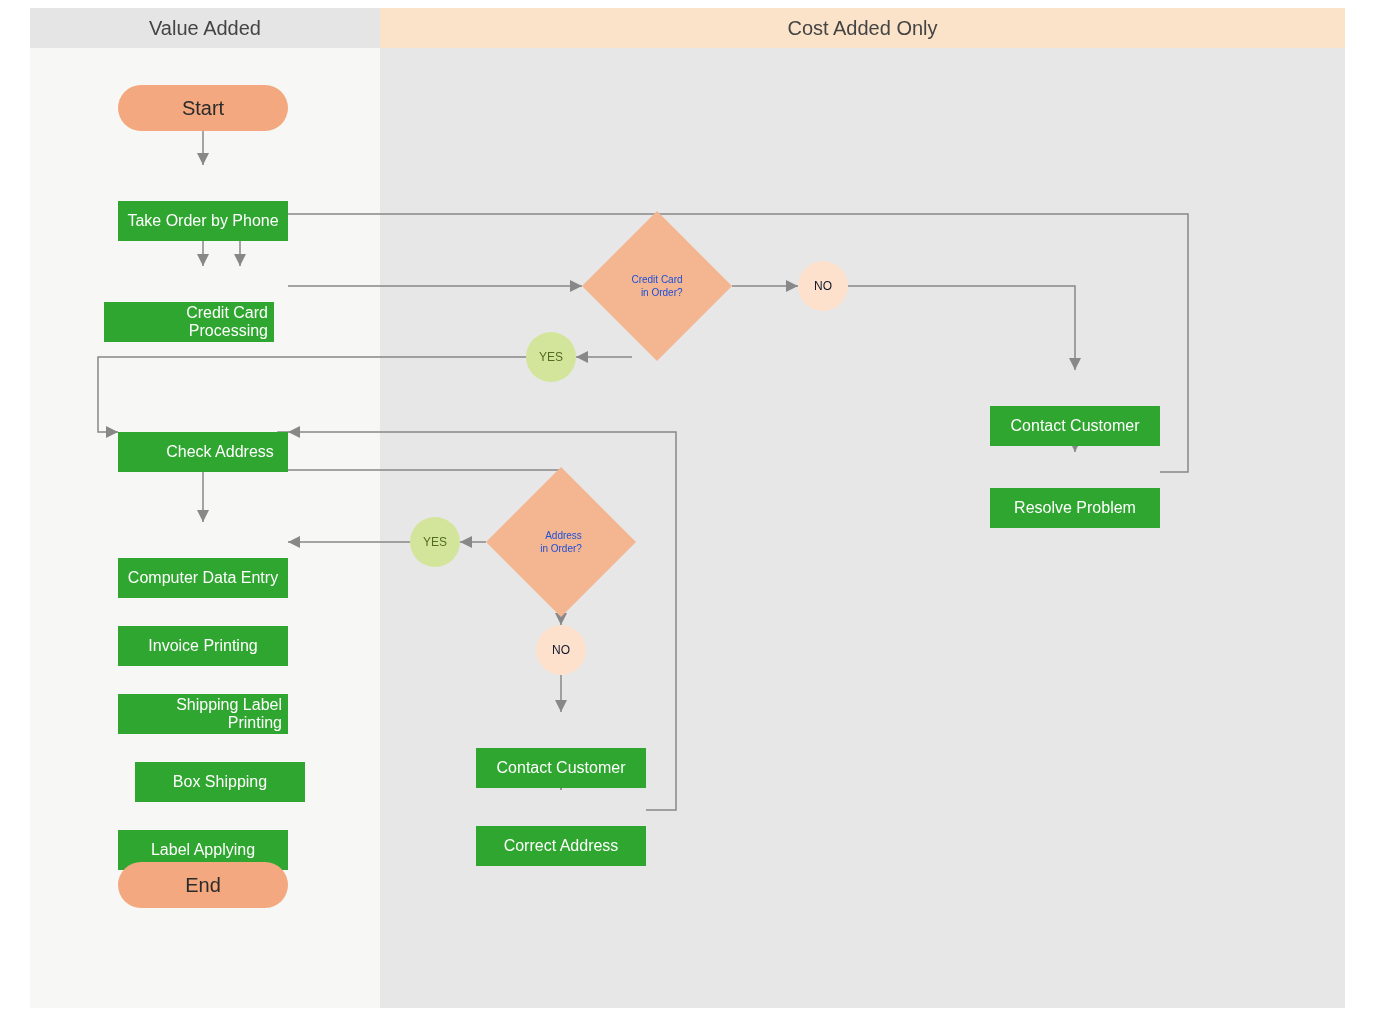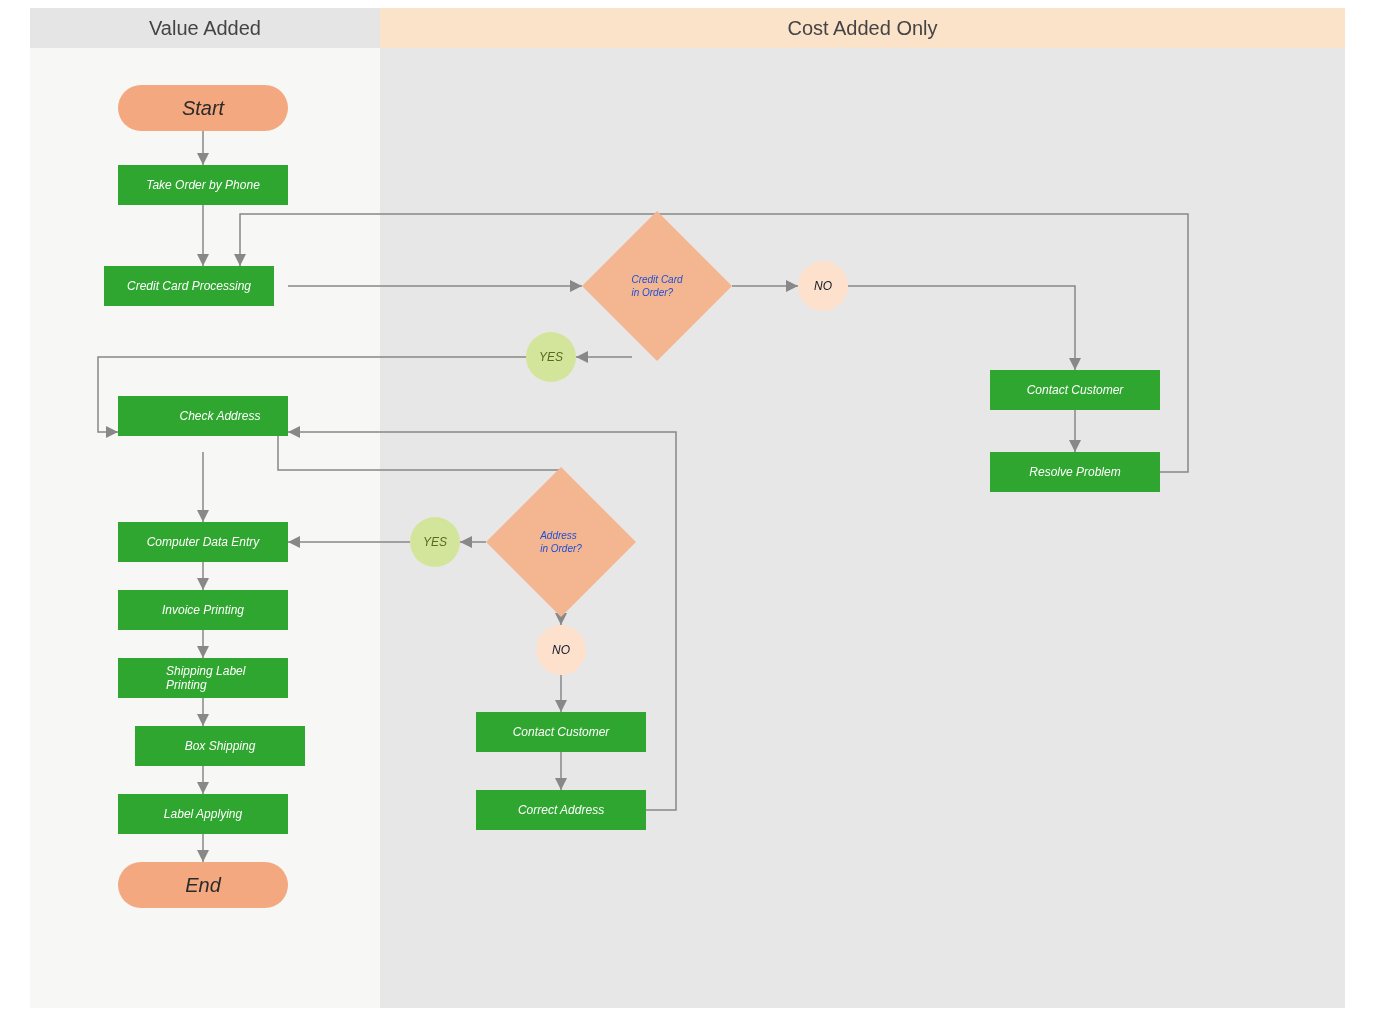--- a/index.html
+++ b/index.html
@@ -4,22 +4,22 @@
 <style>
   * { box-sizing: border-box; margin: 0; padding: 0; }
   body { font-family: "Segoe UI", Arial, sans-serif; background: #fff; }
   .canvas { position: relative; width: 1375px; height: 1032px; margin: 0 auto; }
   .hdr { position: absolute; top: 8px; height: 40px; display:flex; align-items:center; justify-content:center; font-size: 20px; color:#444; }
   .hdr-left { left: 30px; width: 350px; background:#e5e5e5; }
   .hdr-right { left: 380px; width: 965px; background:#fbe3c9; }
   .lane { position:absolute; top:48px; height:960px; }
   .lane-left { left:30px; width:350px; background:#f7f7f5; }
   .lane-right { left:380px; width:965px; background:#e7e7e7; }
-  .node { position:absolute; display:flex; align-items:center; justify-content:center; text-align:left;font-style:italic; }
-  .process { background:#2fa62f; color:#fff; font-size:12px; width:170px; height:40px; padding:0 6px; }
+  .node { position:absolute; display:flex; align-items:center; justify-content:center; text-align:right; }
+  .process { background:#2fa62f; color:#fff; font-size:16px; width:170px; height:40px; padding:0 6px;margin-top:36px; }
   .terminal { background:#f3a87f; color:#2b2b2b; font-size:20px; border-radius:999px; width:170px; height:46px; }
   .diamond { width:150px; height:110px; }
   .diamond .rot { position:absolute; left:50%; top:50%; width:106px; height:106px; background:#f3b691; transform:translate(-50%,-50%) rotate(45deg); }
   .diamond .lbl { position:relative; font-size:10px; color:#1d4ed8; line-height:1.3; }
   .circle { width:50px; height:50px; border-radius:50%; font-size:12px; }
   .cyes { background:#d3e59a; color:#556b1f; }
   .cno  { background:#fde1cd; color:#0f172a; }
   svg.edges { position:absolute; left:0; top:0; width:1375px; height:1032px; pointer-events:none; }
   line, polyline { stroke:#888; stroke-width:1.5; fill:none; }
 </style>

